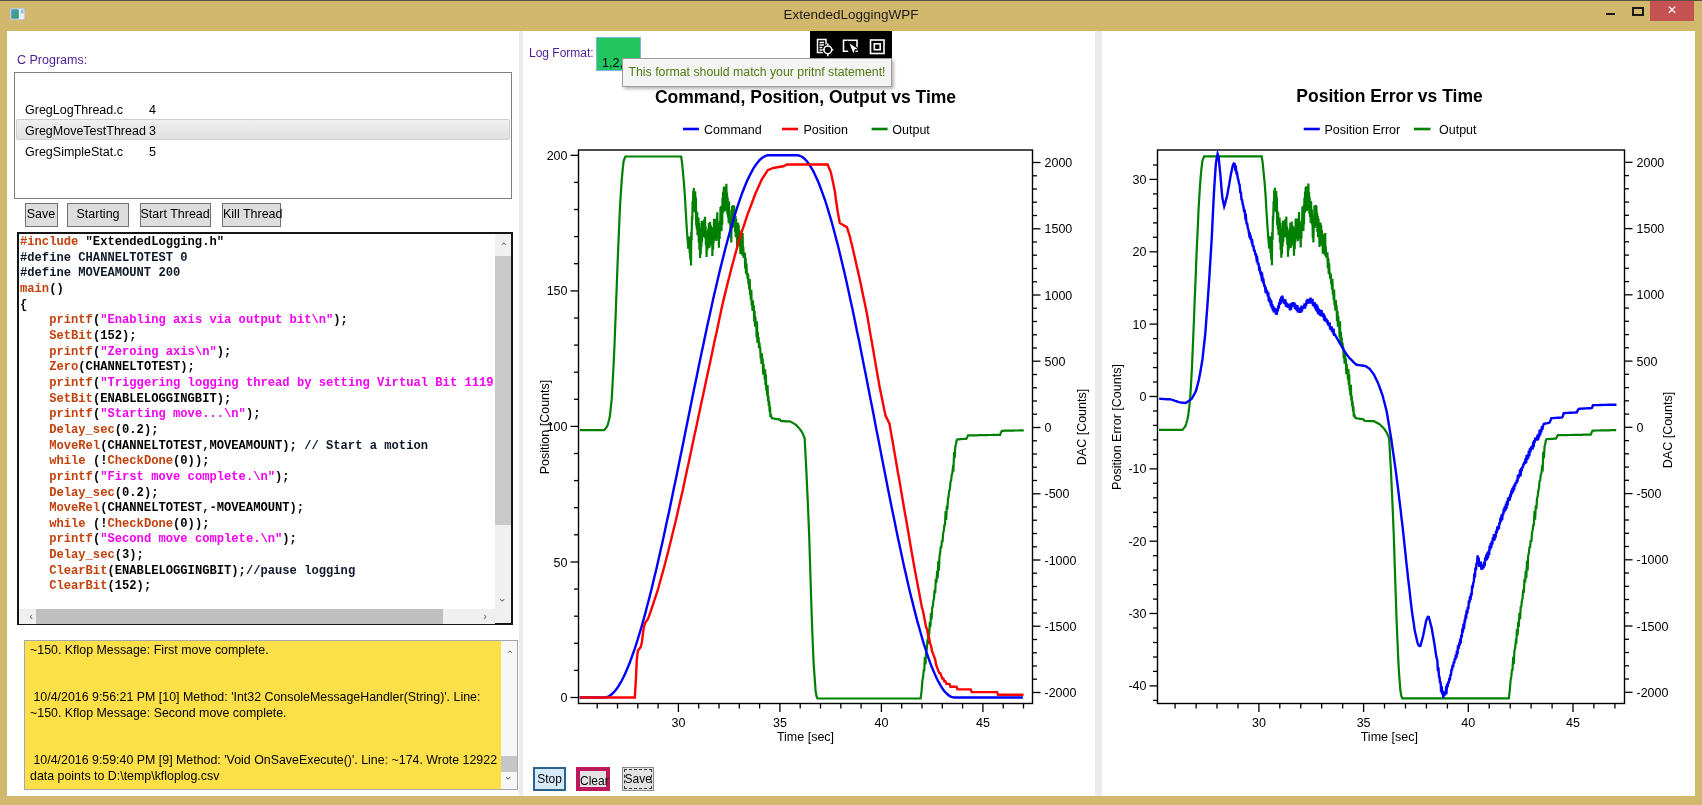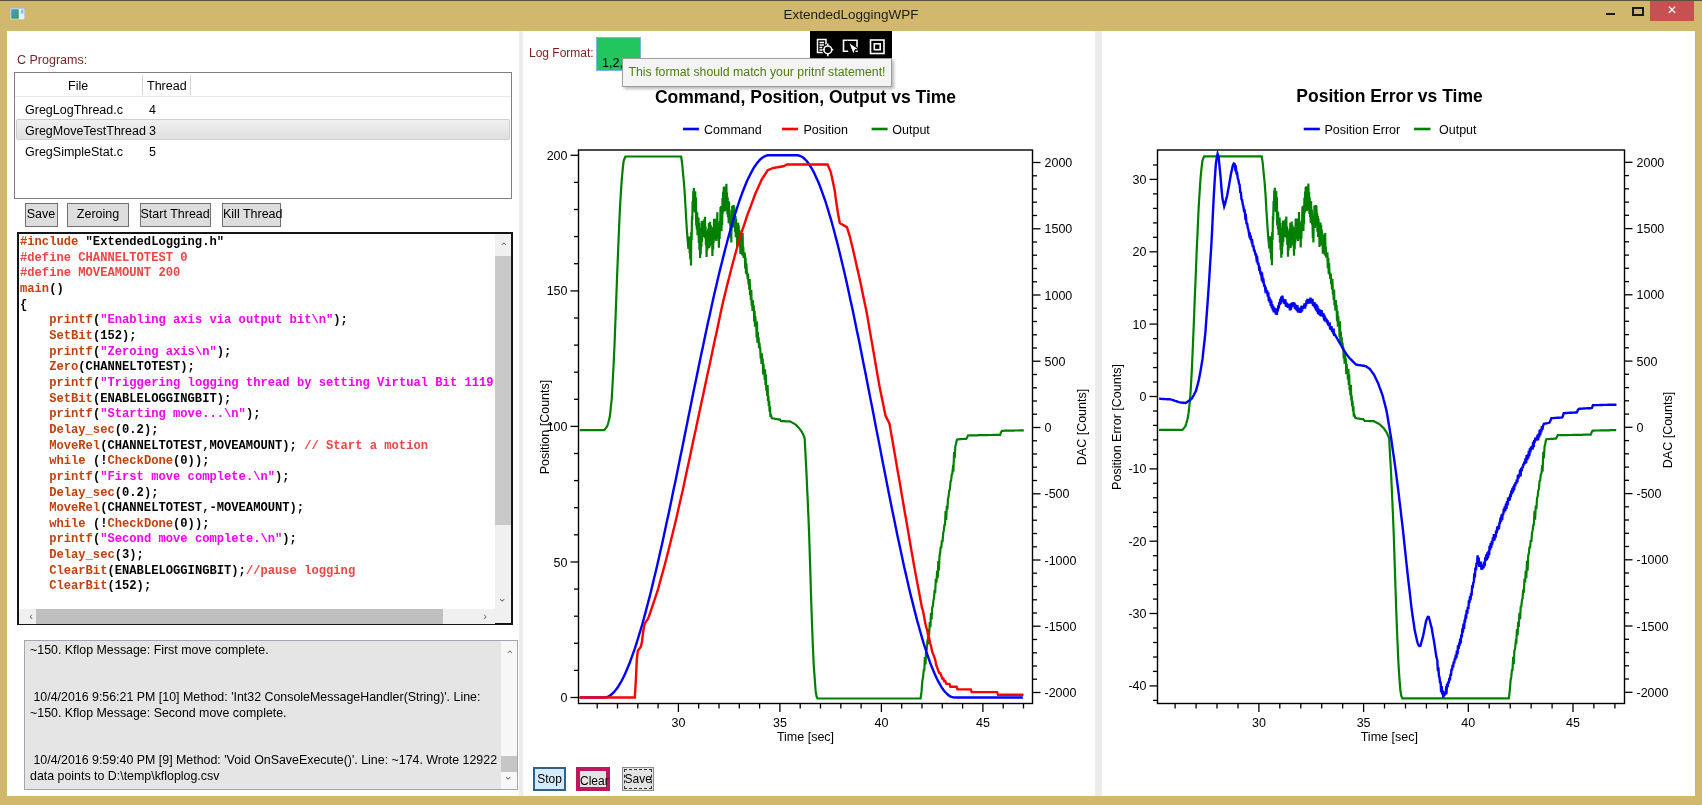--- a/index.html
+++ b/index.html
@@ -4,33 +4,33 @@
 body{width:1702px;height:805px;overflow:hidden;font-family:"Liberation Sans",sans-serif;background:#d2b86d;position:relative}
 .abs{position:absolute}
 .client{left:7px;top:31px;width:1688px;height:765px;background:#fff}
 .topline{left:0;top:0;width:1702px;height:1px;background:#56543f}
 .title{left:0;top:7px;width:1702px;text-align:center;font-size:13.5px;color:#1c1c1c}
 .appicon{left:10px;top:8px;width:15px;height:12px}
 .minbtn{left:1606px;top:13px;width:9px;height:2px;background:#1a1a1a}
 .maxbtn{left:1632px;top:7px;width:12px;height:9px;border:2px solid #1a1a1a}
 .closebtn{left:1650px;top:1px;width:44px;height:20px;background:#c55153;color:#fff;text-align:center;font-size:12px;line-height:19px}
 .split{background:#ececec;top:31px;width:8px;height:765px}
-label{font-size:12.5px;color:#7f1d1d}
+label{font-size:12.5px;color:#4c1d95}
 .tbl{left:14px;top:72px;width:498px;height:127px;border:1px solid #808080;background:#fff}
 .tblhead{position:absolute;left:0;top:0;width:100%;height:24px;border-bottom:1px solid #e3e9ef}
 .colsep{position:absolute;top:2px;width:1px;height:20px;background:#d5d5d5}
 .selrow{position:absolute;left:1px;top:46px;width:494px;height:21px;background:linear-gradient(#f0f0f0,#e0e0e0);border:1px solid #cfcfcf;border-radius:2px}
 .btn{position:absolute;background:#dddddd;border:1px solid #707070;font-size:12.5px;color:#000;text-align:center;line-height:21px;height:24px;white-space:nowrap}
 .codebox{left:17px;top:232px;width:496px;height:393px;border:2px solid #141414;background:#fff}
 pre.code{position:absolute;left:1px;top:1px;font-family:"Liberation Mono",monospace;font-size:12.15px;font-weight:bold;line-height:15.66px;color:#000;white-space:pre;overflow:hidden;width:476px;height:372px}
-.kw{color:#c2410c}.str{color:#f400f4}.cm{color:#ef4444}
+.kw{color:#c2410c}.str{color:#f400f4}.cm{color:#0f172a}
 .vsb{position:absolute;background:#f0f0f0}
 .thumb{position:absolute;background:#cdcdcd}
 .arr{position:absolute;color:#606060;font-size:11px;line-height:16px;width:16px;text-align:center}
-.logbox{left:24px;top:640px;width:494px;height:150px;border:1px solid #a3a6ae;background:#e5e5e5;font-size:12.4px;line-height:15.7px;color:#000;padding:2px 0 0 5px;overflow:hidden}
+.logbox{left:24px;top:640px;width:494px;height:150px;border:1px solid #a3a6ae;background:#fde047;font-size:12.4px;line-height:15.7px;color:#000;padding:2px 0 0 5px;overflow:hidden}
 .lfmt{left:529px;top:46px;font-size:12px}
 .lbox{left:596px;top:37px;width:45px;height:34px;border:1px solid #7fb2e8;background:#22c55e;font-size:12.5px;padding:18px 0 0 5px}
 .blackbar{left:810px;top:31px;width:81.5px;height:27px;background:#000}
 .tooltip{left:622px;top:58px;width:270px;height:29px;background:#f4f4f4;border:1px solid #9e9e9e;box-shadow:2px 2px 3px rgba(0,0,0,0.28);font-size:12.3px;color:#4d7c0f;line-height:27px;text-align:center}
 .bbtn{position:absolute;height:24px;font-size:12px;text-align:center;line-height:20px;white-space:nowrap}
 </style></head>
 <body>
 <div class="abs topline"></div>
 <div class="abs client"></div>
 <div class="abs split" style="left:519px;width:4px"></div>
@@ -47,36 +47,30 @@
       </linearGradient>
     </defs>
     <rect x="11" y="1.5" width="2.5" height="4" fill="#7fc4e8"></rect>
   </svg>
 <div class="abs minbtn"></div>
 <div class="abs maxbtn"></div>
 <div class="abs closebtn">✕</div>
 
 <label class="abs" style="left:17px;top:53px">C Programs:</label>
 <div class="abs tbl">
-  <div class="tblhead">
-    <span style="position:absolute;left:53px;top:6px;font-size:12.5px">File</span>
-    <span style="position:absolute;left:132px;top:6px;font-size:12.5px">Thread</span>
-    <div class="colsep" style="left:127px"></div>
-    <div class="colsep" style="left:175px"></div>
-  </div>
   <div class="selrow"></div>
   <span style="position:absolute;left:10px;top:30px;font-size:12.5px">GregLogThread.c</span>
   <span style="position:absolute;left:134px;top:30px;font-size:12.5px">4</span>
   <span style="position:absolute;left:10px;top:51px;font-size:12.5px">GregMoveTestThread</span>
   <span style="position:absolute;left:134px;top:51px;font-size:12.5px">3</span>
   <span style="position:absolute;left:10px;top:72px;font-size:12.5px">GregSimpleStat.c</span>
   <span style="position:absolute;left:134px;top:72px;font-size:12.5px">5</span>
 </div>
 <div class="btn" style="left:24.5px;top:202.5px;width:33px">Save</div>
-<div class="btn" style="left:67px;top:202.5px;width:62px">Zeroing</div>
+<div class="btn" style="left:67px;top:202.5px;width:62px">Starting</div>
 <div class="btn" style="left:139.5px;top:202.5px;width:71px">Start Thread</div>
 <div class="btn" style="left:222px;top:202.5px;width:59px">Kill Thread</div>
 
 <div class="abs codebox">
 <pre class="code"><span class="kw">#include</span> "ExtendedLogging.h"
 <span class="cm">#define CHANNELTOTEST 0</span>
 <span class="cm">#define MOVEAMOUNT 200</span>
 <span class="kw">main</span>()
 {
     <span class="kw">printf</span>(<span class="str">"Enabling axis via output bit\n"</span>);

